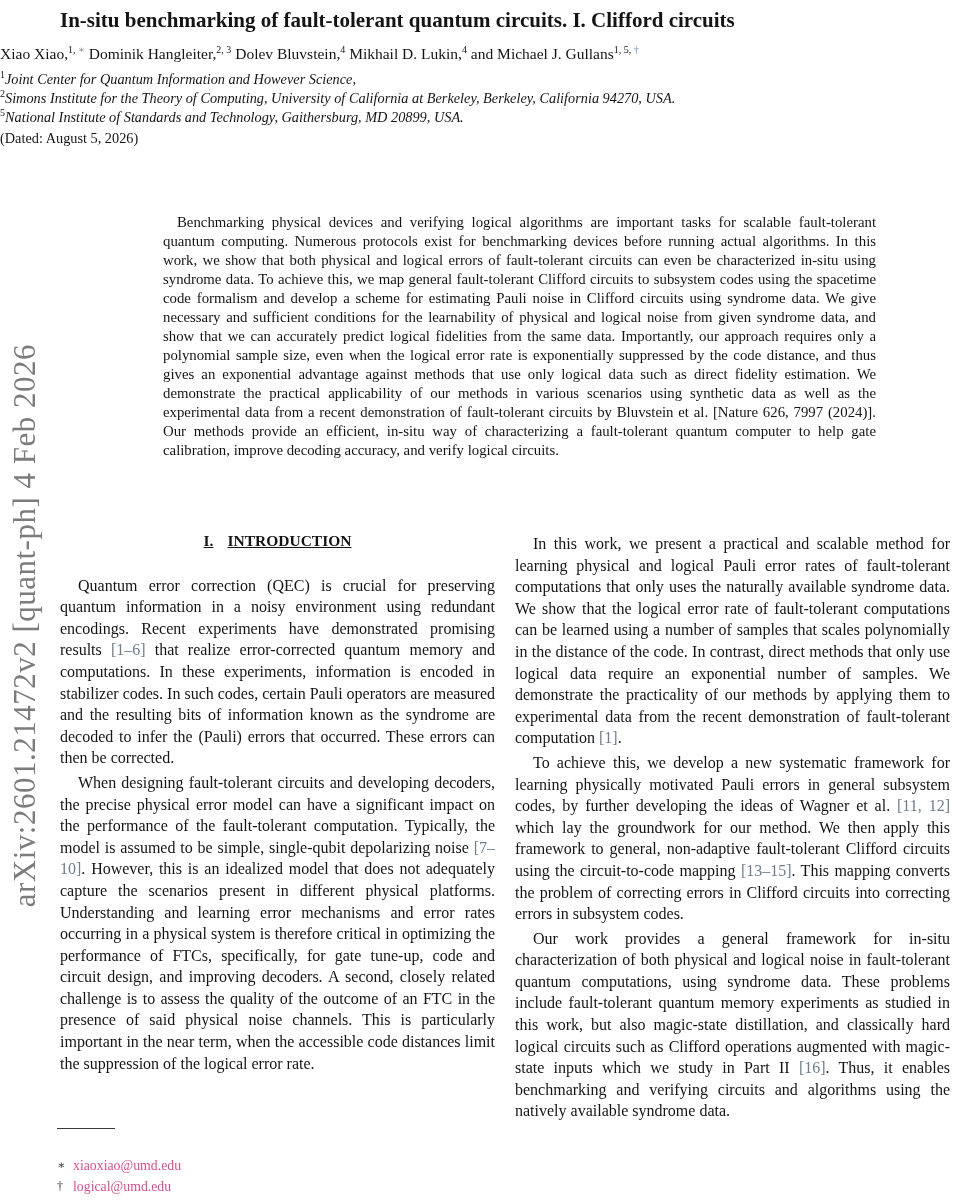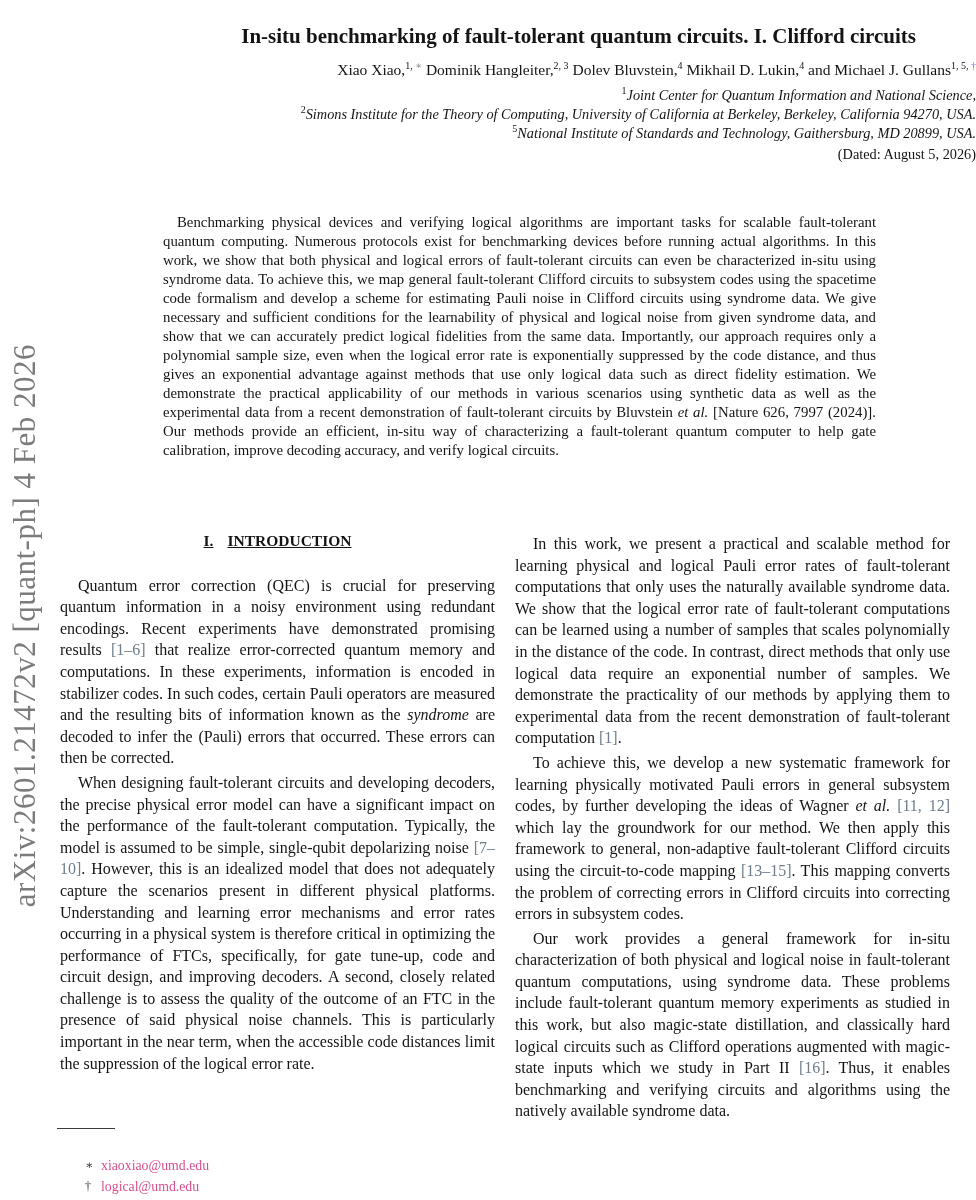--- a/index.html
+++ b/index.html
@@ -7,21 +7,21 @@
        font-family:"Liberation Serif","DejaVu Serif",serif;color:#141414;}
 
   
   .watermark{position:absolute;left:2px;top:268px;height:716px;width:46px;
              display:flex;align-items:center;justify-content:center;}
   .watermark span{writing-mode:vertical-rl;transform:rotate(180deg);
                   font-size:31px;color:var(--wm,#7c7c7c);white-space:nowrap;
                   letter-spacing:0.5px;}
 
   
-  .pg-header{position:absolute;top:16px;left:0;right:0;text-align:right;}
+  .pg-header{position:absolute;top:0;left:0;right:0;text-align:left;}
   .title{margin:8px 60px 0;font-size:21px;font-weight:bold;line-height:1.2;}
   .authors{margin-top:12px;font-size:15.5px;}
   .authors sup{font-size:10px;line-height:0;}
   .mark-gray{color:#8a8f94;}
   .mark-blue{color:var(--dagger,#5b7bd5);}
   .affiliations{margin-top:7px;font-size:14.3px;font-style:italic;line-height:19px;}
   .affil sup{font-style:normal;font-size:10px;line-height:0;}
   .dated{margin-top:3px;font-size:14.3px;}
 
   
@@ -30,43 +30,43 @@
 
   
   .col{position:absolute;top:530px;width:441px;font-size:16px;line-height:21.6px;
        text-align:justify;}
   .col-left{left:57px;}
   .col-right{left:512px;}
   .col p{margin:3px;text-indent:18px;}
   .sec-heading{text-align:center;font-weight:bold;font-size:15.5px;
                margin-bottom:23px;text-indent:0;text-decoration:underline;}
   .sec-sp{display:inline-block;width:14px;}
-  .it{font-style:italic;}
+  .it{}
   .cite{color:var(--cite,#6f7d8c);}
 
   
   .footnote-block{position:absolute;left:57px;top:1128px;width:441px;font-size:13.8px;}
   .fn-rule{width:58px;border-top:1.4px solid #3a3a3a;margin-bottom:26px;}
-  .fn{line-height:20px;margin-left:28px;}
+  .fn{line-height:20px;}
   .fn-marker{display:inline-block;width:16px;color:#333;font-size:12px;
              vertical-align:1px;}
   .fn-email{color:var(--email,#d94f8e);text-decoration:none;}
 </style>
 </head>
 <body>
 
 <div class="watermark">
   <span>arXiv:2601.21472v2  [quant-ph]  4 Feb 2026</span>
 </div>
 
 <header class="pg-header">
   <h1 class="title">In-situ benchmarking of fault-tolerant quantum circuits. I. Clifford circuits</h1>
   <div class="authors"><span><span>Xiao Xiao,</span><sup><span>1, </span><span class="mark-gray">∗</span></sup></span><span><span> Dominik Hangleiter,</span><sup><span>2, 3</span></sup></span><span><span> Dolev Bluvstein,</span><sup><span>4</span></sup></span><span><span> Mikhail D. Lukin,</span><sup><span>4</span></sup></span><span><span> and Michael J. Gullans</span><sup><span>1, 5, </span><span class="mark-blue">†</span></sup></span></div>
   <div class="affiliations">
-      <div class="affil"><sup>1</sup><span>Joint Center for Quantum Information and National Science,</span></div>
+      <div class="affil"><sup>1</sup><span>Joint Center for Quantum Information and However Science,</span></div>
       <div class="affil"><sup>2</sup><span>Simons Institute for the Theory of Computing, University of California at Berkeley, Berkeley, California 94270, USA.</span></div>
       <div class="affil"><sup>5</sup><span>National Institute of Standards and Technology, Gaithersburg, MD 20899, USA.</span></div>
     </div>
   <div class="dated">(Dated: August 5, 2026)</div>
 </header>
 
 <div class="abstract"><span>Benchmarking physical devices and verifying logical algorithms are important tasks for scalable fault-tolerant quantum computing. Numerous protocols exist for benchmarking devices before running actual algorithms. In this work, we show that both physical and logical errors of fault-tolerant circuits can even be characterized in-situ using syndrome data. To achieve this, we map general fault-tolerant Clifford circuits to subsystem codes using the spacetime code formalism and develop a scheme for estimating Pauli noise in Clifford circuits using syndrome data. We give necessary and sufficient conditions for the learnability of physical and logical noise from given syndrome data, and show that we can accurately predict logical fidelities from the same data. Importantly, our approach requires only a polynomial sample size, even when the logical error rate is exponentially suppressed by the code distance, and thus gives an exponential advantage against methods that use only logical data such as direct fidelity estimation. We demonstrate the practical applicability of our methods in various scenarios using synthetic data as well as the experimental data from a recent demonstration of fault-tolerant circuits by Bluvstein </span><span class="it">et al.</span><span> [Nature 626, 7997 (2024)]. Our methods provide an efficient, in-situ way of characterizing a fault-tolerant quantum computer to help gate calibration, improve decoding accuracy, and verify logical circuits.</span></div>
 
 <div class="col col-left">
   <div class="sec-heading">

